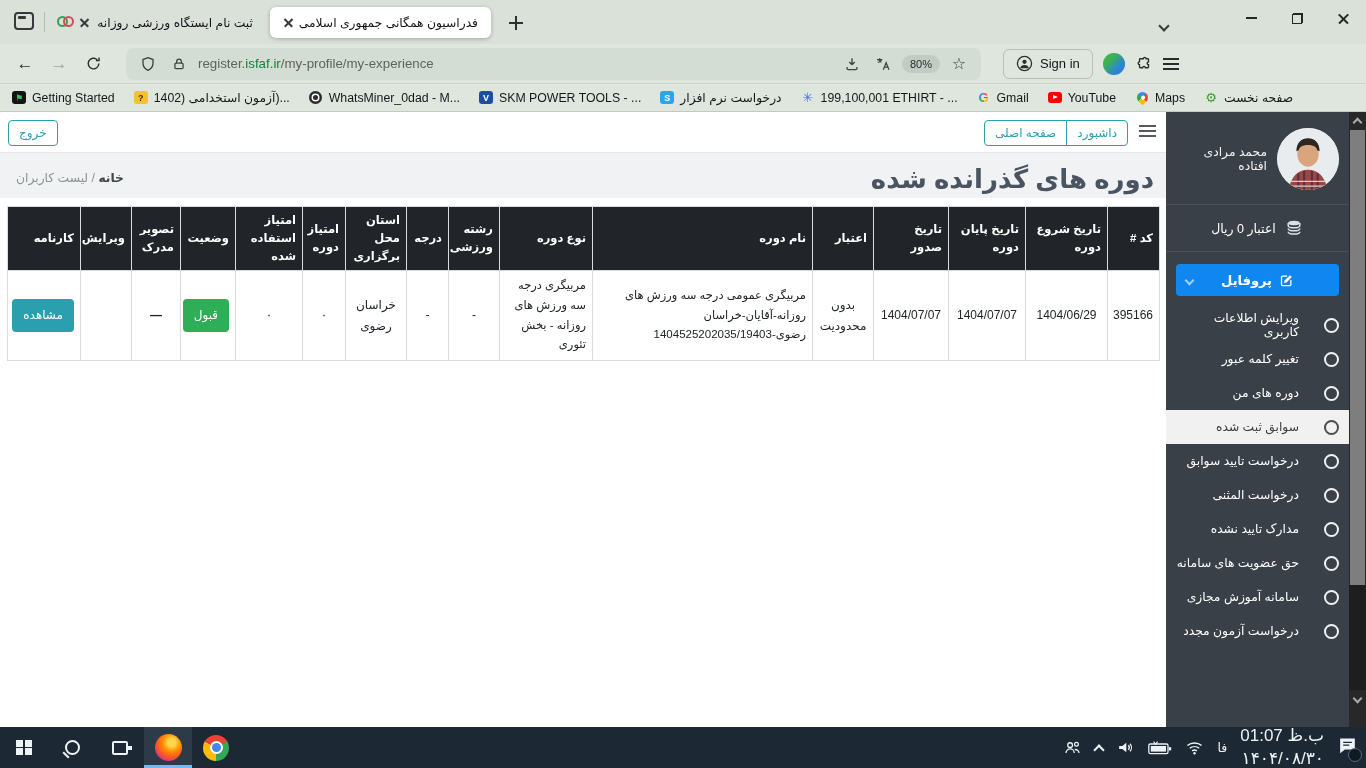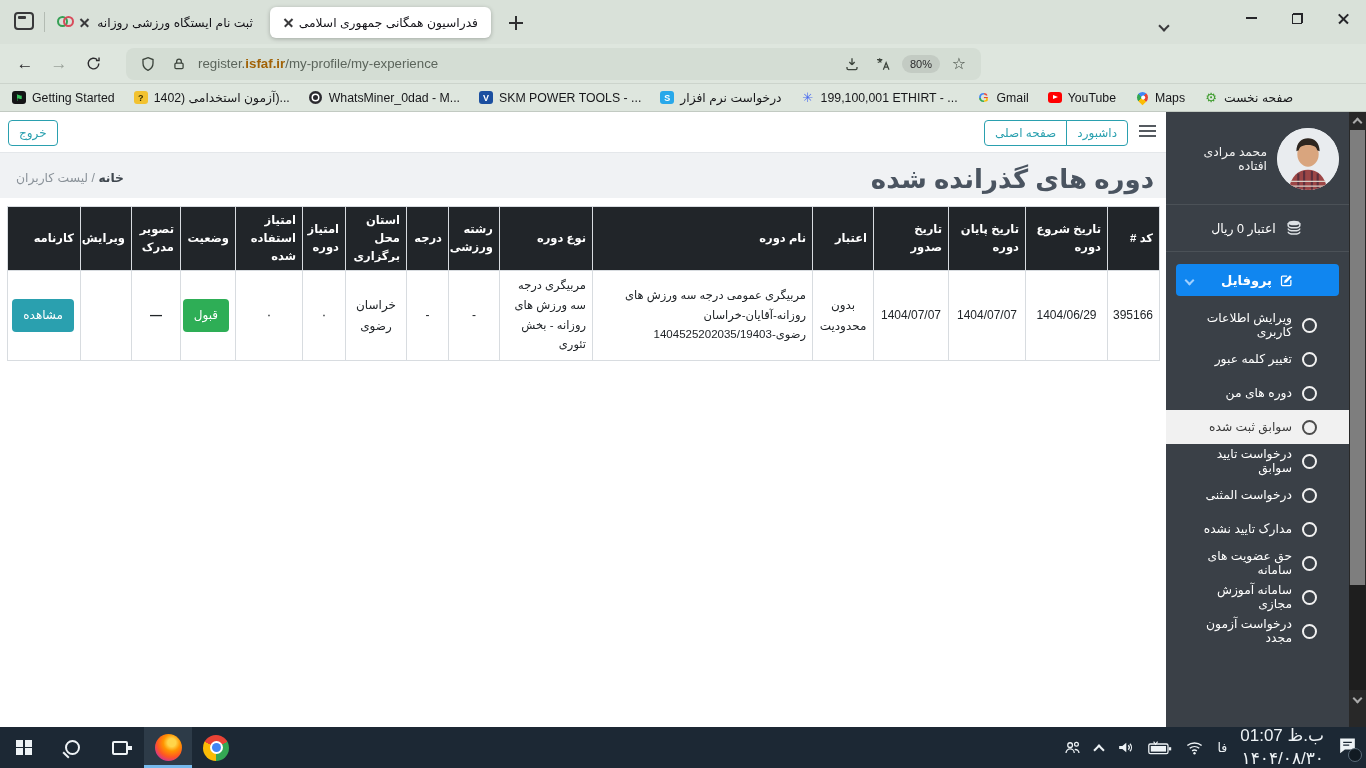--- a/index.html
+++ b/index.html
@@ -35,21 +35,21 @@
   .restore::after { content:""; position:absolute; left:0; bottom:0; width:8px; height:8px; border:1.4px solid #26262a; background:#d9e1d9; }
   .closeg { position:relative; width:13px; height:13px; }
   .closeg::before,.closeg::after { content:""; position:absolute; left:0; top:6px; width:13px; height:1.6px; background:#26262a; }
   .closeg::before{ transform:rotate(45deg);} .closeg::after{ transform:rotate(-45deg);}
 
   .navbar { position:absolute; left:0; top:44px; width:1366px; height:40px; background:#dee6de; border-bottom:1px solid #ccd4cc; display:flex; align-items:center; padding:0 10px; gap:4px; }
   .navicon { width:30px; height:30px; display:flex; align-items:center; justify-content:center; border-radius:4px; font-size:17px; color:#2c2c2e; }
   .navicon.dis { color:#9aa29a; }
   .urlbar { height:32px; flex:1; max-width:855px; margin-left:14px; background:#d4ddd4; border-radius:8px; display:flex; align-items:center; padding:0 10px; gap:7px; }
   .urltext { flex:1; font-size:13.3px; color:#5c655c; white-space:nowrap; overflow:hidden; }
-  .urltext .dom { color:#a16207;font-weight:bold; }
+  .urltext .dom { color:#15803d; }
   .zoombadge { background:#c3cbc3; border-radius:9px; font-size:11px; color:#2c2c2e; padding:3px 8px; }
   .uicon { width:24px; height:24px; display:flex; align-items:center; justify-content:center; }
   .star { font-size:16px; color:#3c443c; }
   .right-cluster { display:flex; align-items:center; gap:10px; margin-left:18px; }
   .signin { height:30px; border:1px solid #b7bfb7; border-radius:6px; background:#dee6de; display:flex; align-items:center; gap:7px; padding:0 12px; font-size:13px; color:#15141a; }
   .idm { width:22px; height:22px; border-radius:50%; background:linear-gradient(135deg,#3db54a 28%,#2b82d9 72%); }
   .menu3 { display:flex; flex-direction:column; gap:3px; width:16px; }
   .menu3 i { height:2px; background:#2c2c2e; }
 
   .bookmarks { position:absolute; left:0; top:84px; width:1366px; height:28px; background:#dee6de; border-bottom:1px solid #c2cac2; display:flex; align-items:center; padding:0 12px; gap:19px; font-size:12.3px; color:#17171a; white-space:nowrap; overflow:hidden; }
@@ -99,21 +99,21 @@
 
   
   .sidebar { position:absolute; left:1166px; top:0; width:183px; height:615px; background:#3a4047; color:#fff; }
   .sb-head { display:flex; direction:rtl; align-items:center; gap:10px; padding:16px 10px 14px 10px;margin-left:24px; }
   .avatar { width:62px; height:62px; border-radius:50%; overflow:hidden; flex:0 0 62px; background:#e7eaee; }
   .sb-name { font-size:12.3px; color:#f2f2f2; direction:rtl; }
   .sb-div { height:1px; background:#4b5157; margin:0 0; }
   .credit { display:flex; direction:rtl; align-items:center; justify-content:center; gap:8px; padding:13px 0; font-size:12.5px; }
   .profilebtn { position:relative; margin:12px 10px; height:32px; background:#1086f0; border-radius:4px; display:flex; direction:rtl; align-items:center; justify-content:center; gap:7px; font-size:13px; font-weight:bold; color:#fff; }
   .profilebtn .chv { position:absolute; left:10px; top:13px; width:7px; height:7px; border-left:2px solid #9fd0ff; border-bottom:2px solid #9fd0ff; transform:rotate(-45deg); }
-  .sb-item { display:flex; direction:rtl; align-items:center; gap:10px; height:34px; padding:0 32px; font-size:12.3px; color:#fff; }
+  .sb-item { display:flex; direction:rtl; align-items:center; gap:25px; height:34px; padding:0 10px; font-size:12.3px; color:#fff; }
   .sb-item .circ { width:15px; height:15px; border-radius:50%; border:2px solid #f2f2f2; flex:0 0 15px; }
   .sb-item.sel { background:#f1f1f1; color:#3c3c3c; }
   .sb-item.sel .circ { border-color:#4c4c4c; }
 
   
   .pagescroll { position:absolute; left:1349px; top:0; width:17px; height:615px; background:#282828; }
   .ps-thumb { position:absolute; left:1px; top:18px; width:15px; height:455px; background:#7e7e7e; }
   .ps-track-dark { position:absolute; left:0; top:473px; width:17px; height:105px; background:#1e1e1e; }
   .ps-chev { position:absolute; left:4.5px; width:7px; height:7px; border-left:2px solid #aaa; border-bottom:2px solid #aaa; }
   .ps-up { top:7px; transform:rotate(135deg); }
@@ -211,20 +211,39 @@
       <span class="uicon">
         <svg width="16" height="16" viewBox="0 0 24 24" fill="none" stroke="#3c443c" stroke-width="1.8">
             <path d="M3 5.5h8M7 3.2v2.3M4.2 9.5c2.3-.3 4.7-1.6 5.6-4M9.8 9.5C8 8.6 6.4 7.3 5.6 6"></path>
             <path d="M12.5 20.5l4.2-10.5 4.3 10.5M14 16.8h5.4"></path>
           </svg>
       </span>
       <span class="zoombadge">80%</span>
       <span class="uicon star">☆</span>
     </div>
 
+    <div class="right-cluster">
+      <div class="signin">
+        <svg width="17" height="17" viewBox="0 0 24 24">
+            <circle cx="12" cy="12" r="10" fill="none" stroke="#2c2c2e" stroke-width="1.8"></circle>
+            <circle cx="12" cy="9.6" r="3" fill="#2c2c2e"></circle>
+            <path d="M5.8 18.6a6.6 6.6 0 0 1 12.4 0z" fill="#2c2c2e"></path>
+          </svg>
+        <span>Sign in</span>
+      </div>
+      <div class="idm"></div>
+      <svg width="18" height="18" viewBox="0 0 24 24" fill="none" stroke="#2c2c2e" stroke-width="1.8">
+          <path d="M9 5h2.2a1.8 1.8 0 1 1 3.6 0H17a1 1 0 0 1 1 1v3.2a1.8 1.8 0 1 0 0 3.6V16a1 1 0 0 1-1 1h-3.2a1.8 1.8 0 1 0-3.6 0H7a1 1 0 0 1-1-1v-3.2a1.8 1.8 0 1 1 0-3.6V6a1 1 0 0 1 1-1z"></path>
+        </svg>
+      <div class="menu3">
+          <i></i>
+          <i></i>
+          <i></i>
+        </div>
+    </div>
   </div>
 
   <div class="bookmarks">
     <div class="bm">
         <span class="bicon sq bm-flag">⚑</span>
         <span>Getting Started</span>
       </div>
     <div class="bm">
         <span class="bicon sq bm-q">?</span>
         <span class="rtl">...(آزمون استخدامی (1402</span>

